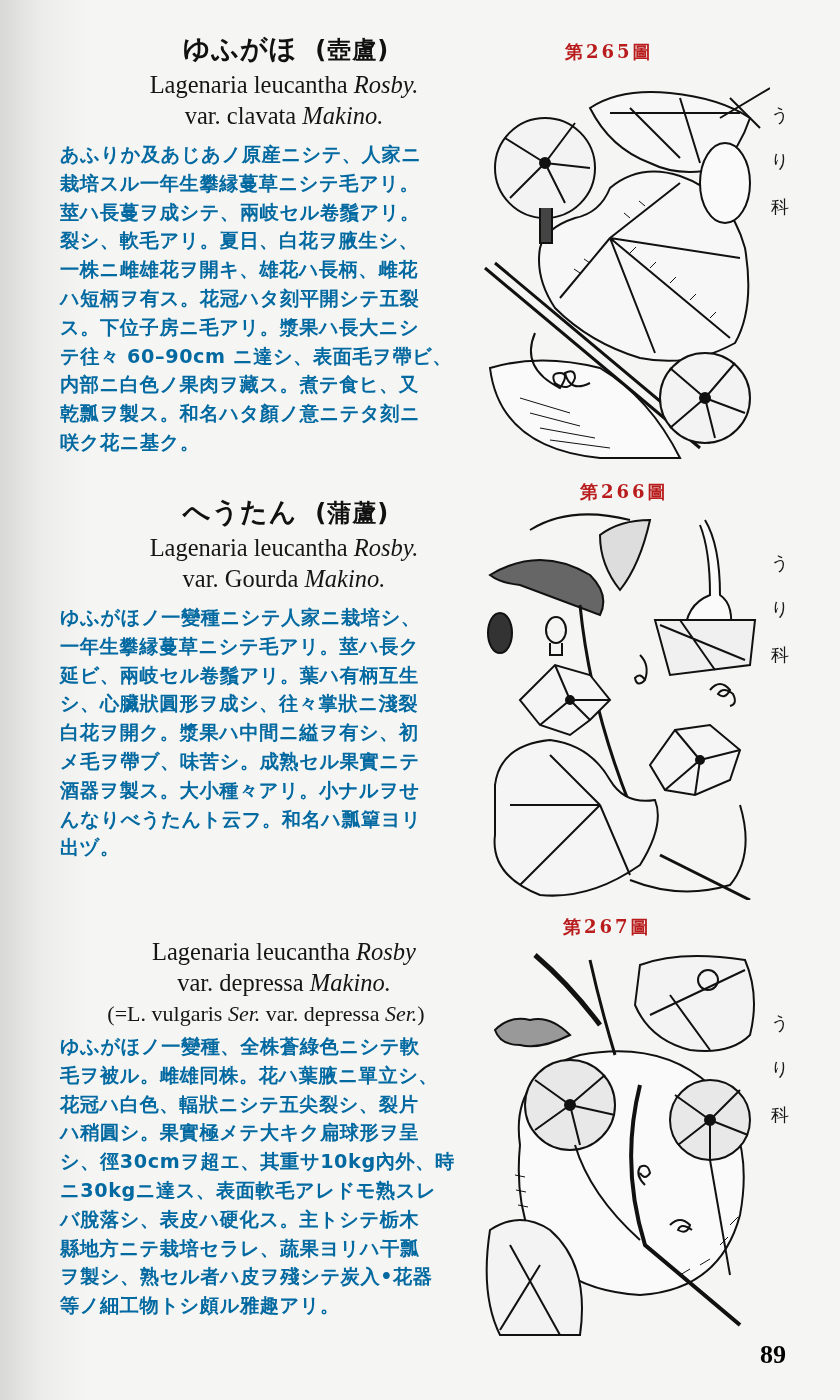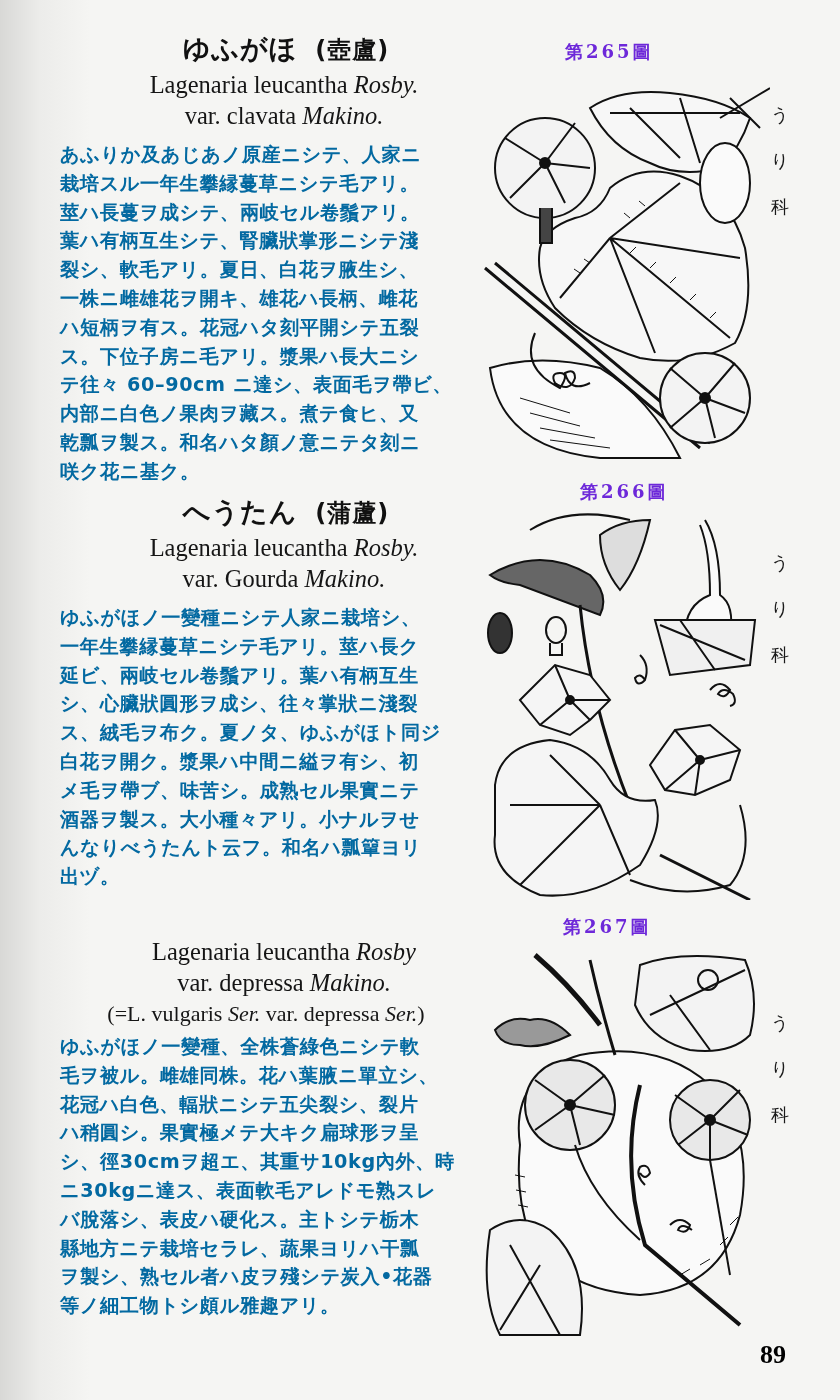--- a/index.html
+++ b/index.html
@@ -20,51 +20,51 @@
     text-align: center; font-family: "Liberation Serif", serif; font-size: 24.5px; line-height: 31px;
     margin-left: 36px; color: #151515;
   }
   .latin i { font-style: italic; }
   .body-text {
     font-family: "DejaVu Sans", sans-serif; font-weight: bold; font-size: 19.2px;
     line-height: 28.8px; letter-spacing: 0.6px; color: #0369a1; margin-top: 10px; white-space: pre-line;
   }
   .fig-label {
     position: absolute; font-family: "DejaVu Serif", serif; font-weight: bold; font-size: 18px;
-    letter-spacing: 3px; color: #6d28d9;
+    letter-spacing: 3px; color: #b91c1c;
   }
   .family-label {
     position: absolute; left: 767px; width: 26px; text-align: center;
     font-family: "DejaVu Sans", sans-serif; font-size: 18px; line-height: 46px; color: #1a1a1a;
   }
   .illust { position: absolute; }
   .page-number {
     position: absolute; left: 760px; top: 1340px; font-family: "Liberation Serif", serif;
     font-weight: bold; font-size: 26px; color: #000000;
   }
 </style>
 </head>
 <body>
 
 <div class="entry" style="top:30px;">
   <div class="jp-title">
     <span>ゆふがほ</span><span class="kanji">(壺盧)</span>
   </div>
   <div class="latin"><span>Lagenaria leucantha </span><i>Rosby.</i></div>
   <div class="latin"><span>var. clavata </span><i>Makino.</i></div>
-  <div class="body-text" id="desc0"><div>あふりか及あじあノ原産ニシテ、人家ニ</div><div>栽培スル一年生攀縁蔓草ニシテ毛アリ。</div><div>莖ハ長蔓ヲ成シテ、兩岐セル卷鬚アリ。</div><div>葉ハ有柄互生シテ、腎臟狀掌形ニシテ淺</div><div>裂シ、軟毛アリ。夏日、白花ヲ腋生シ、</div><div>一株ニ雌雄花ヲ開キ、雄花ハ長柄、雌花</div><div>ハ短柄ヲ有ス。花冠ハタ刻平開シテ五裂</div><div>ス。下位子房ニ毛アリ。漿果ハ長大ニシ</div><div>テ往々 60–90cm ニ達シ、表面毛ヲ帶ビ、</div><div>内部ニ白色ノ果肉ヲ藏ス。煮テ食ヒ、又</div><div>乾瓢ヲ製ス。和名ハタ顏ノ意ニテタ刻ニ</div><div>咲ク花ニ基ク。</div></div>
+  <div class="body-text" id="desc0"><div>あふりか及あじあノ原産ニシテ、人家ニ</div><div>栽培スル一年生攀縁蔓草ニシテ毛アリ。</div><div>莖ハ長蔓ヲ成シテ、兩岐セル卷鬚アリ。</div><div>裂シ、軟毛アリ。夏日、白花ヲ腋生シ、</div><div>一株ニ雌雄花ヲ開キ、雄花ハ長柄、雌花</div><div>ハ短柄ヲ有ス。花冠ハタ刻平開シテ五裂</div><div>ス。下位子房ニ毛アリ。漿果ハ長大ニシ</div><div>テ往々 60–90cm ニ達シ、表面毛ヲ帶ビ、</div><div>内部ニ白色ノ果肉ヲ藏ス。煮テ食ヒ、又</div><div>乾瓢ヲ製ス。和名ハタ顏ノ意ニテタ刻ニ</div><div>咲ク花ニ基ク。</div></div>
 </div>
 
 <div class="entry" style="top:470px;margin-top:23px;">
   <div class="jp-title">
     <span>へうたん</span><span class="kanji">(蒲蘆)</span>
   </div>
   <div class="latin"><span>Lagenaria leucantha </span><i>Rosby.</i></div>
   <div class="latin"><span>var. Gourda </span><i>Makino.</i></div>
-  <div class="body-text" id="desc1"><div>ゆふがほノ一變種ニシテ人家ニ栽培シ、</div><div>一年生攀縁蔓草ニシテ毛アリ。莖ハ長ク</div><div>延ビ、兩岐セル卷鬚アリ。葉ハ有柄互生</div><div>シ、心臟狀圓形ヲ成シ、往々掌狀ニ淺裂</div><div>ス、絨毛ヲ布ク。夏ノタ、ゆふがほト同ジ</div><div>白花ヲ開ク。漿果ハ中間ニ縊ヲ有シ、初</div><div>メ毛ヲ帶ブ、味苦シ。成熟セル果實ニテ</div><div>酒器ヲ製ス。大小種々アリ。小ナルヲせ</div><div>んなりべうたんト云フ。和名ハ瓢簞ヨリ</div><div>出ヅ。</div></div>
+  <div class="body-text" id="desc1"><div>ゆふがほノ一變種ニシテ人家ニ栽培シ、</div><div>一年生攀縁蔓草ニシテ毛アリ。莖ハ長ク</div><div>延ビ、兩岐セル卷鬚アリ。葉ハ有柄互生</div><div>シ、心臟狀圓形ヲ成シ、往々掌狀ニ淺裂</div><div>白花ヲ開ク。漿果ハ中間ニ縊ヲ有シ、初</div><div>メ毛ヲ帶ブ、味苦シ。成熟セル果實ニテ</div><div>酒器ヲ製ス。大小種々アリ。小ナルヲせ</div><div>んなりべうたんト云フ。和名ハ瓢簞ヨリ</div><div>出ヅ。</div></div>
 </div>
 
 <div class="entry" style="top:936px;">
   <div class="latin"><span>Lagenaria leucantha </span><i>Rosby</i></div>
   <div class="latin"><span>var. depressa </span><i>Makino.</i></div>
   <div class="latin" style="margin-left:0;font-size:22px;"><span>(=L. vulgaris </span><i>Ser.</i><span> var. depressa </span><i>Ser.</i><span>)</span></div>
   <div class="body-text" id="desc2" style="margin-top:4px;"><div>ゆふがほノ一變種、全株蒼綠色ニシテ軟</div><div>毛ヲ被ル。雌雄同株。花ハ葉腋ニ單立シ、</div><div>花冠ハ白色、輻狀ニシテ五尖裂シ、裂片</div><div>ハ稍圓シ。果實極メテ大キク扁球形ヲ呈</div><div>シ、徑30cmヲ超エ、其重サ10kg內外、時</div><div>ニ30kgニ達ス、表面軟毛アレドモ熟スレ</div><div>バ脫落シ、表皮ハ硬化ス。主トシテ栃木</div><div>縣地方ニテ栽培セラレ、蔬果ヨリハ干瓢</div><div>ヲ製シ、熟セル者ハ皮ヲ殘シテ炭入•花器</div><div>等ノ細工物トシ頗ル雅趣アリ。</div></div>
 </div>
 
 <div class="fig-label" style="left:565px; top:40px;">第265圖</div>

